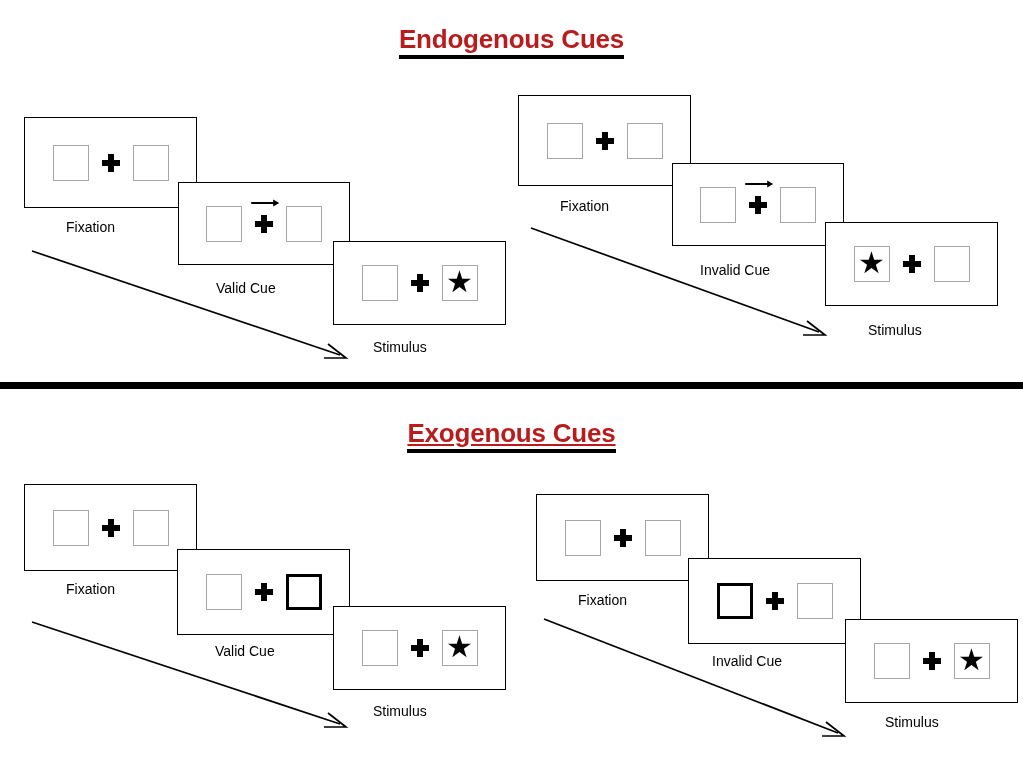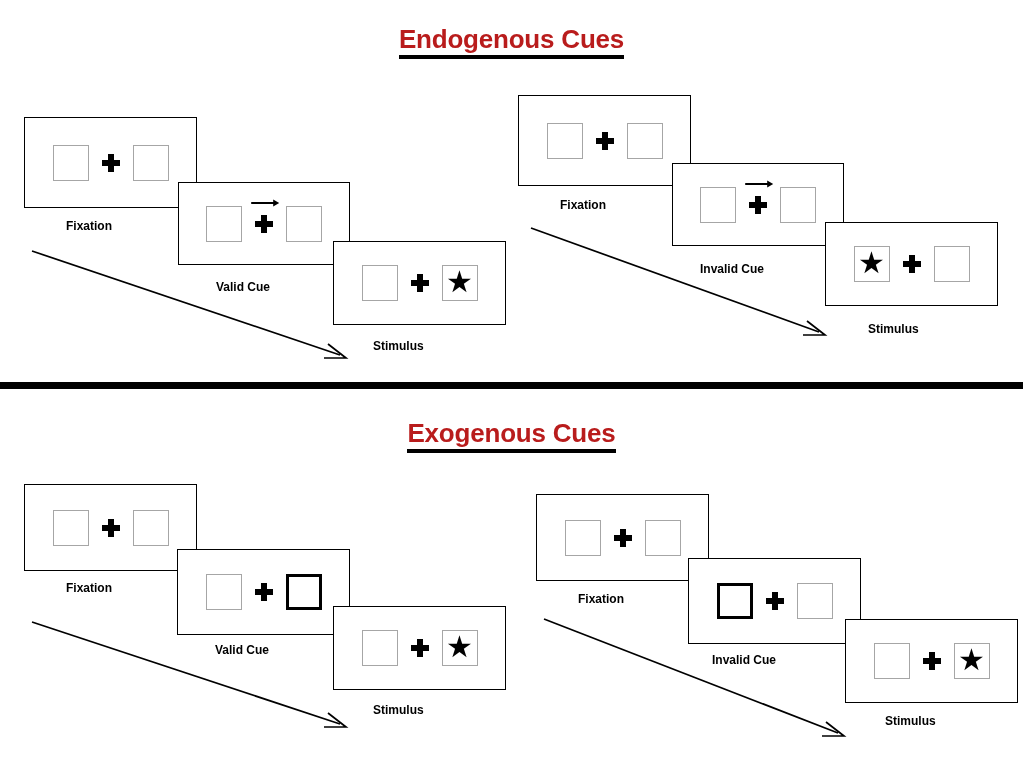--- a/index.html
+++ b/index.html
@@ -111,22 +111,22 @@
     top: -17px;
     left: 50%;
     transform: translateX(-46%);
     width: 30px;
     height: 10px;
   }
 
   
   .caption {
     position: absolute;
-    font-size: 12px;
-    font-weight: bold;
+    font-size: 14px;
+    font-weight: normal;
     white-space: nowrap;
     color: #000;
   }
 
   
   .flow-arrow {
     position: absolute;
     overflow: visible;
     pointer-events: none;
   }
@@ -213,21 +213,21 @@
   </div>
   <div class="caption" style="left:868px; top:322px;">Stimulus</div>
 
   <svg class="flow-arrow" style="left:527px; top:222px; width:305px; height:122px;" viewBox="0 0 305 122">
     <line x1="4" y1="6" x2="292" y2="110" stroke="#000" stroke-width="1.7"></line>
     <path d="M280 99 L298 113 L276 113" fill="none" stroke="#000" stroke-width="1.7"></path>
   </svg>
 
   <div class="divider" style="top:382px;"></div>
 
-  <div class="section-title" style="top:418px;">
+  <div class="section-title" style="top:418px;text-decoration:underline;">
     <span>Exogenous Cues</span>
   </div>
 
   <div class="frame" style="left:24px; top:484px; width:173px; height:87px;">
     <div class="display-row">
       <div class="box"></div>
       <div class="plus"></div>
       <div class="box"></div>
     </div>
   </div>

